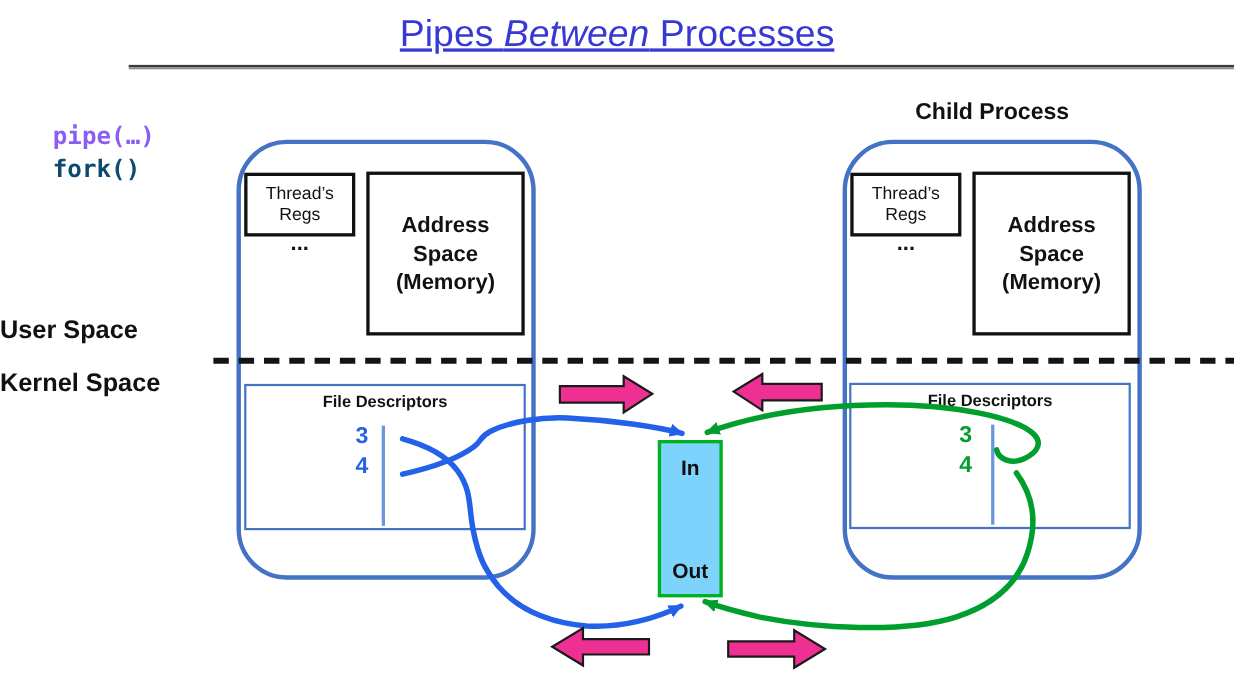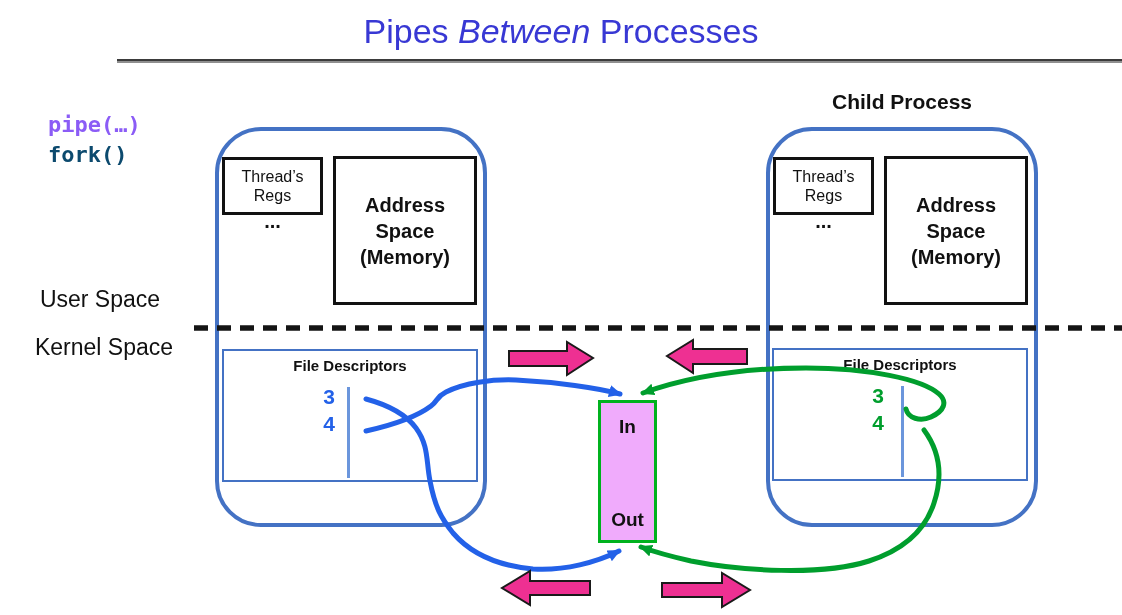--- a/index.html
+++ b/index.html
@@ -5,36 +5,36 @@
   * { margin:0; padding:0; box-sizing:border-box; }
   body { background:#ffffff; }
   .slide {
     position:relative; width:1122px; height:615px; background:#ffffff;
     font-family:"Liberation Sans", sans-serif; color:#111; overflow:hidden;
   }
   .abs { position:absolute; }
 
   .title {
     left:0; top:12px; width:100%; text-align:center;
-    font-size:34px; font-weight:normal; letter-spacing:0;
+    font-size:34px; font-weight:normal; letter-spacing:0;text-decoration:underline;
   }
   .title .it { font-style:italic; }
   .title-rule {
     left:117px; right:0; top:59px; height:3px;
     border-top:2px solid #3b3b3b; border-bottom:2px solid #8f8f8f;
   }
 
   .code {
     left:48px; font-family:"DejaVu Sans Mono", monospace;
     font-weight:bold; font-size:22px; line-height:28px;
   }
   .code-pipe { top:111px; }
   .code-fork { top:141px; }
 
-  .space-label { left:0; text-align:center; font-size:23px; font-weight:normal; }
+  .space-label { left:0; text-align:left; font-size:23px; font-weight:bold; }
   .space-user   { top:286px; width:200px; }
   .space-kernel { top:334px; width:208px; }
 
   .proc-label { top:90px; width:272px; text-align:center; font-size:21px; font-weight:bold; }
   .proc-label.parent { left:215px; }
   .proc-label.child  { left:766px; }
 
   .proc-box { top:127px; width:272px; height:400px; border:4px solid; border-radius:46px; }
   .proc-box.parent { left:215px; }
   .proc-box.child  { left:766px; }
@@ -115,21 +115,21 @@
   <div class="abs tr-box child">Thread’s Regs</div>
   <div class="abs more child">...</div>
   <div class="abs as-box child">Address Space (Memory)</div>
   <div class="abs fd-box child" style="border-color: rgb(68, 114, 196);">
     <div class="fd-label">File Descriptors</div>
   </div>
   <div class="abs fd-num c3" style="color: rgb(0, 158, 45);">3</div>
   <div class="abs fd-num c4" style="color: rgb(0, 158, 45);">4</div>
   <div class="abs fd-vline child" style="background-color: rgb(107, 150, 220);"></div>
 
-  <div class="abs pipe-box" style="background-color: #f0abfc; border-color: rgb(0, 178, 30);">
+  <div class="abs pipe-box" style="background-color: #7dd3fc; border-color: rgb(0, 178, 30);">
     <div class="pipe-in">In</div>
     <div class="pipe-out">Out</div>
   </div>
 
   <svg class="overlay" viewBox="0 0 1122 615">
     <defs>
       <marker id="arrB" markerUnits="userSpaceOnUse" markerWidth="20" markerHeight="20" refX="11" refY="6" orient="auto">
         <path d="M0 0 L13 6 L0 12 Z" style="fill: rgb(35, 97, 232);"></path>
       </marker>
       <marker id="arrG" markerUnits="userSpaceOnUse" markerWidth="20" markerHeight="20" refX="11" refY="6" orient="auto">

